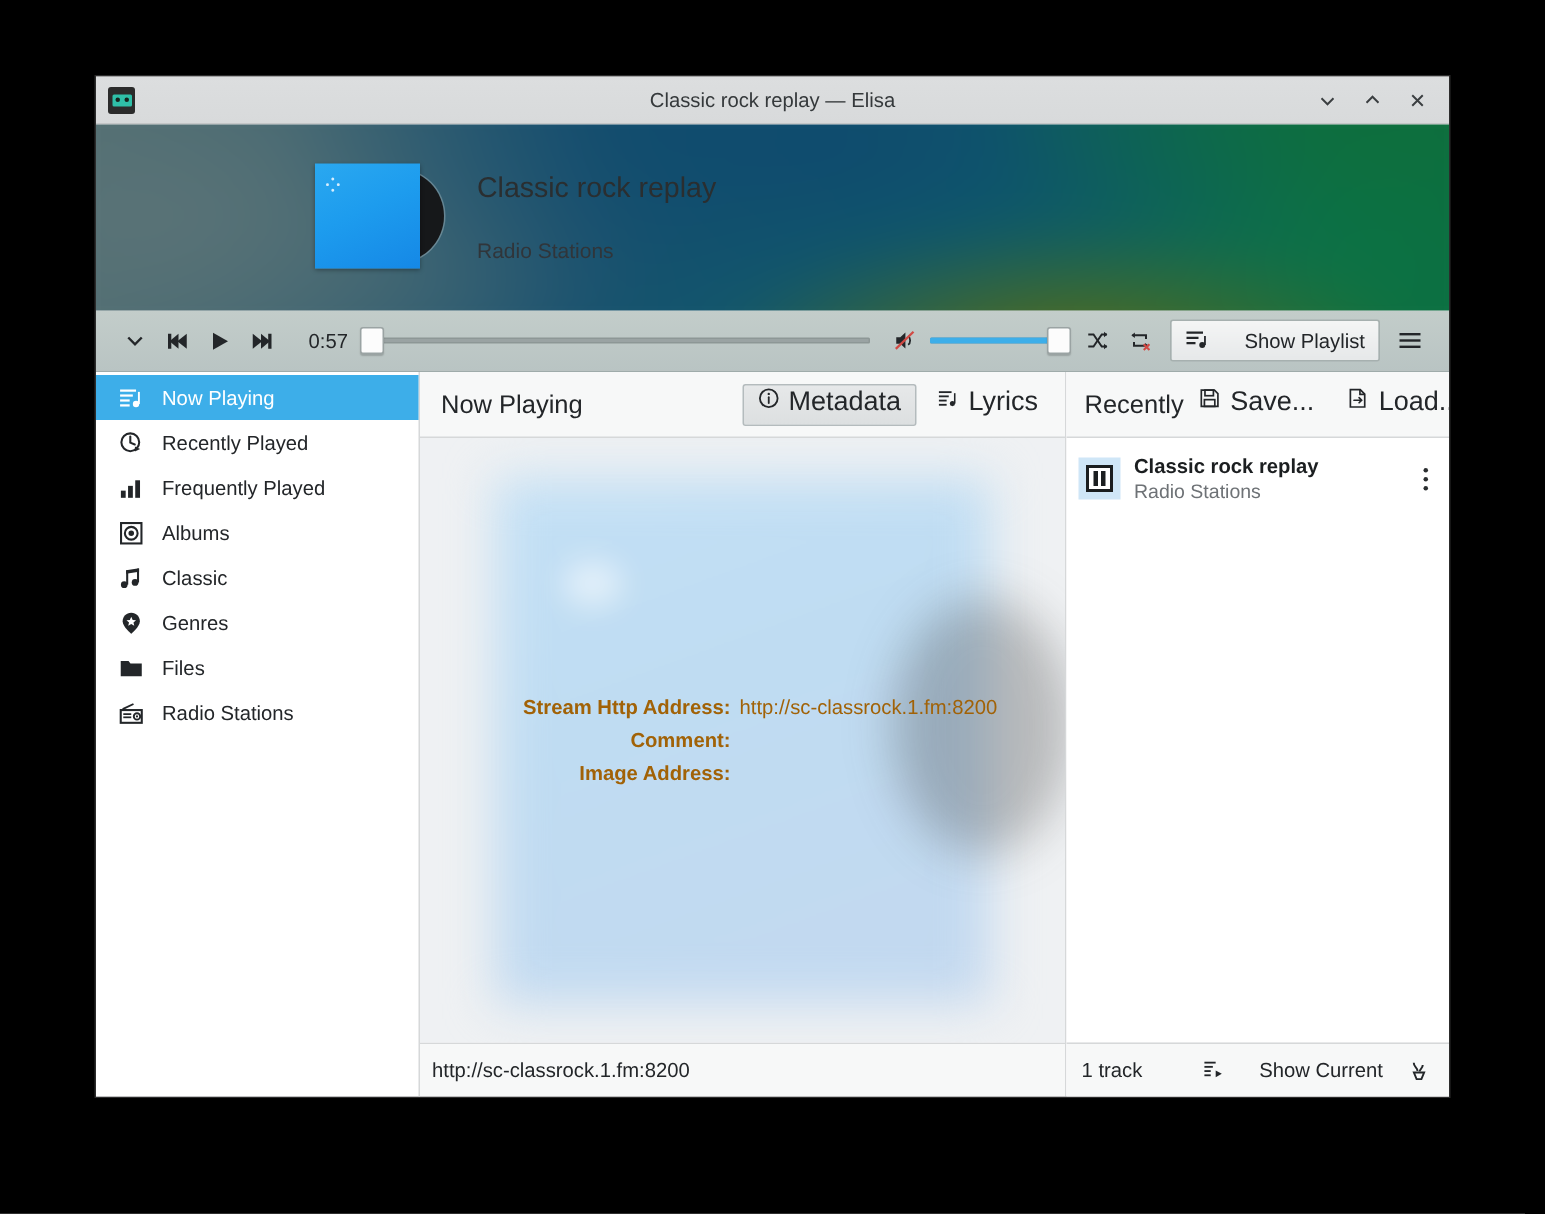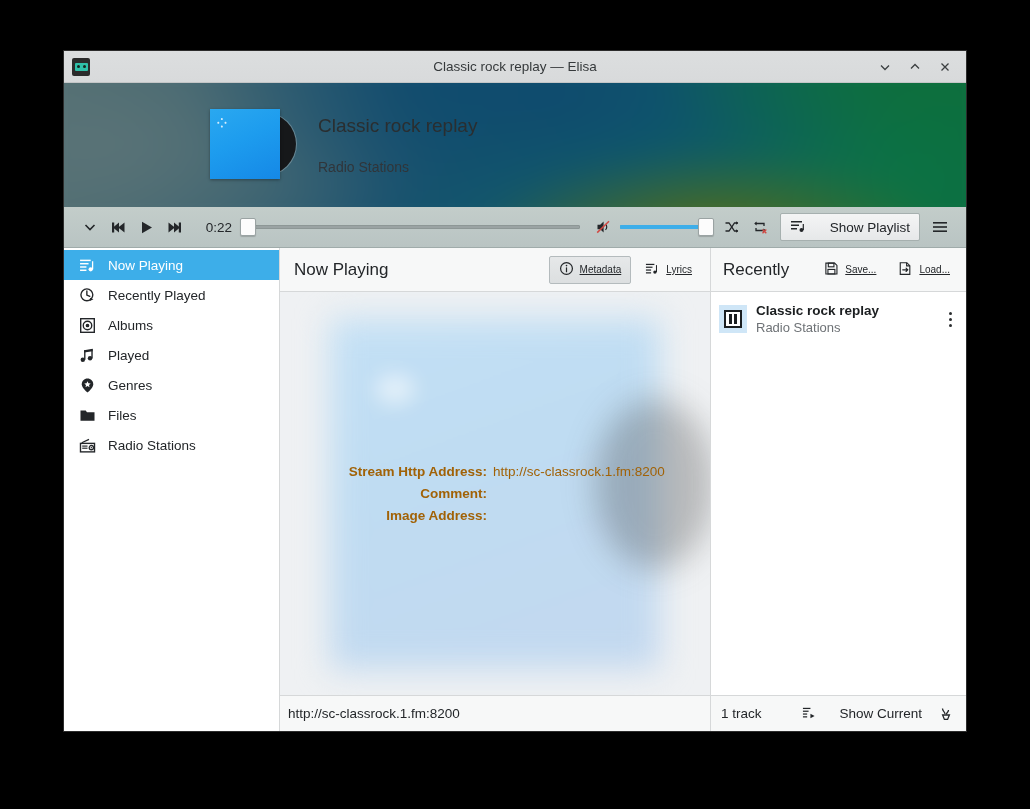--- a/index.html
+++ b/index.html
@@ -170,25 +170,24 @@
   
   .center { flex: 1 1 auto; display: flex; flex-direction: column; min-width: 0; border-right: 1px solid #d6d8d9; }
   .center-head {
     height: 44px; flex: 0 0 44px; display: flex; align-items: center;
     padding: 0 8px 0 14px; background: #f7f8f8;
     border-bottom: 1px solid #d6d8d9;
   }
   .head-title { font-size: 17px; color: #232629; }
   .head-actions { margin-left: auto; display: flex; align-items: center; gap: 4px; }
   .tool-btn {
-    display: flex; align-items: center; gap: 6px;
+    display: flex; align-items: flex-start; gap: 6px;
     height: 28px; padding: 0 9px; border-radius: 2px;
-    font-size: 10px; color: #232629;
+    font-size: 18px; color: #232629;
     border: 1px solid transparent;
-    text-decoration: underline;
   }
   .tool-btn.pressed {
     background: linear-gradient(to bottom, #e6e8e9, #dcdfe0);
     border-color: #b4bbbd;
   }
   .nowplaying-area {
     flex: 1 1 auto; position: relative; overflow: hidden;
     background: #eff1f3; display: flex; align-items: center; justify-content: center;
   }
   .np-artwork {
@@ -324,21 +323,21 @@
             <path d="M4 2.8 L14 8.5 L4 14.2 Z" fill="currentColor"></path>
           </svg>
       </div>
       <div class="icon-btn">
         <svg width="17" height="17" viewBox="0 0 17 17">
             <path d="M2.5 3.5 L2.5 13.5 L8.8 8.5 Z" fill="currentColor"></path>
             <path d="M8 3.5 L8 13.5 L14 8.5 Z" fill="currentColor"></path>
             <rect x="12.8" y="3.5" width="2.2" height="10" fill="currentColor"></rect>
           </svg>
       </div>
-      <div class="time-label">0:22</div>
+      <div class="time-label">0:57</div>
 
       <div class="slider progress-slider">
         <div class="track"></div>
         <div class="handle" style="left:0px"></div>
       </div>
 
       <div class="icon-btn">
         <svg width="18" height="18" viewBox="0 0 18 18">
           <path d="M2.5 6.8 L5.2 6.8 L8.6 3.6 L8.6 14.4 L5.2 11.2 L2.5 11.2 Z" fill="currentColor"></path>
           <path d="M10.4 6.2 C12.2 7.2 12.2 10.8 10.4 11.8" fill="none" stroke="currentColor" stroke-width="1.2"></path>
@@ -413,39 +412,49 @@
             <svg width="17" height="17" viewBox="0 0 16 16" fill="none" stroke="currentColor" stroke-width="1.3">
               <circle cx="7.4" cy="7.4" r="5.6"></circle>
                 <path d="M7.4 3.8 L7.4 7.6 L10.2 8.8" stroke-linecap="round"></path>
               <path d="M10.3 10 L13.6 11.6 L10.3 13.2 Z" fill="currentColor" stroke="none"></path>
             </svg>
           </span>
           <span>Recently Played</span>
         </div>
         <div class="side-item">
           <span class="side-ico">
+            <svg width="17" height="17" viewBox="0 0 16 16" fill="currentColor">
+              <rect x="1.5" y="9.5" width="3" height="4.5"></rect>
+                <rect x="6" y="6.5" width="3" height="7.5"></rect>
+                <rect x="10.5" y="3" width="3" height="11"></rect>
+            </svg>
+          </span>
+          <span>Frequently Played</span>
+        </div>
+        <div class="side-item">
+          <span class="side-ico">
             <svg width="17" height="17" viewBox="0 0 16 16" fill="none" stroke="currentColor" stroke-width="1.3">
               <rect x="1.6" y="1.6" width="12.8" height="12.8"></rect>
                 <circle cx="8" cy="8" r="4"></circle>
                 <circle cx="8" cy="8" r="1.1" fill="currentColor"></circle>
             </svg>
           </span>
           <span>Albums</span>
         </div>
         <div class="side-item">
           <span class="side-ico">
             <svg width="17" height="17" viewBox="0 0 16 16" fill="currentColor">
               <circle cx="3.6" cy="12" r="2.1"></circle>
                 <circle cx="10.4" cy="10.6" r="2.1"></circle>
               <rect x="4.8" y="3" width="1.3" height="9"></rect>
                 <rect x="11.6" y="2" width="1.3" height="8.6"></rect>
               <path d="M4.8 3 L12.9 1.7 L12.9 3.9 L4.8 5.2 Z"></path>
             </svg>
           </span>
-          <span>Played</span>
+          <span>Classic</span>
         </div>
         <div class="side-item">
           <span class="side-ico">
             <svg width="17" height="17" viewBox="0 0 16 16" fill="currentColor">
               <path d="M8 1.4 C4.9 1.4 2.6 3.7 2.6 6.8 C2.6 10.4 8 14.6 8 14.6 C8 14.6 13.4 10.4 13.4 6.8 C13.4 3.7 11.1 1.4 8 1.4 Z"></path>
               <path d="M8 3.9 L8.9 5.9 L11 6.1 L9.4 7.5 L9.9 9.6 L8 8.5 L6.1 9.6 L6.6 7.5 L5 6.1 L7.1 5.9 Z" fill="#fff"></path>
             </svg>
           </span>
           <span>Genres</span>
         </div>

